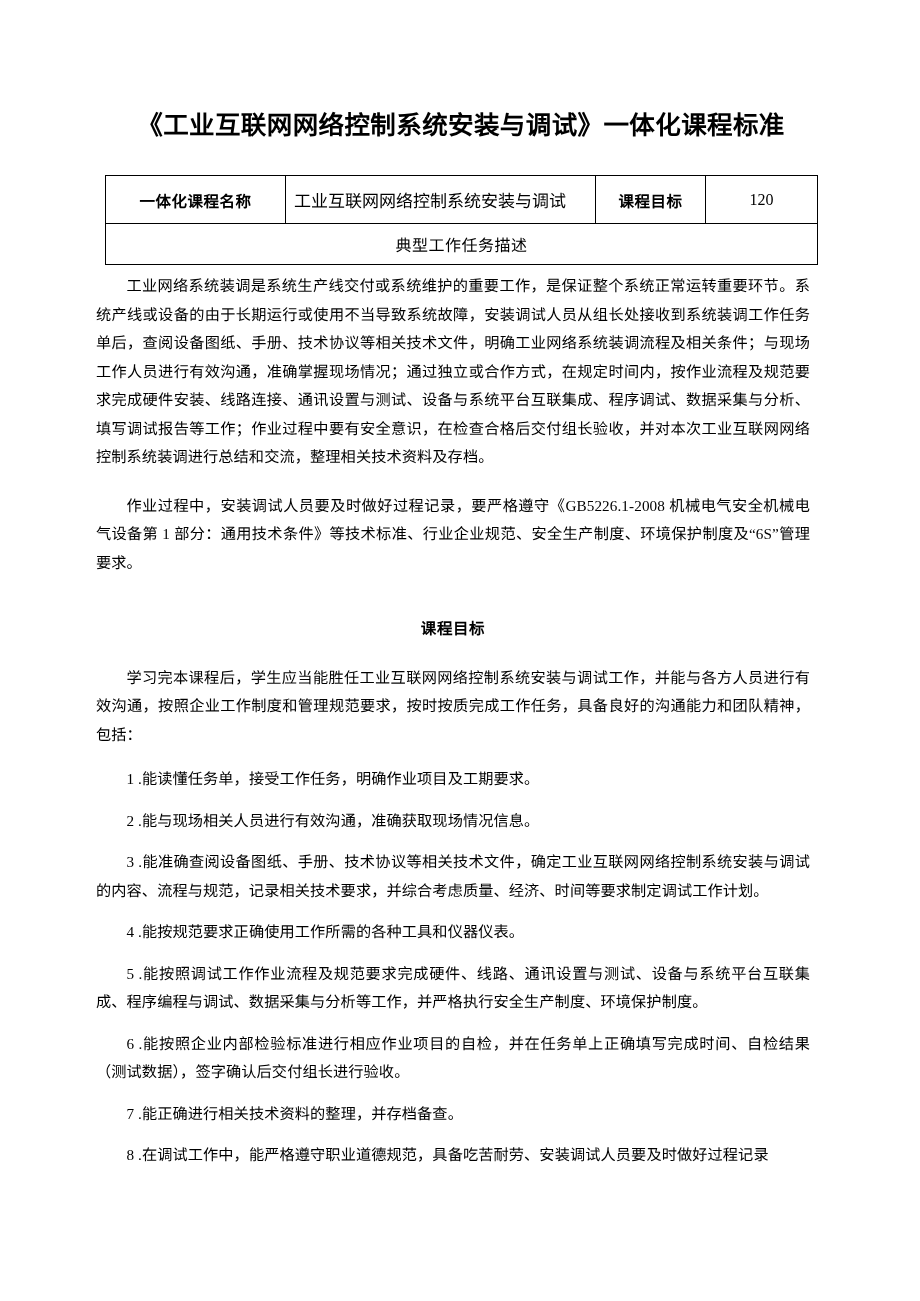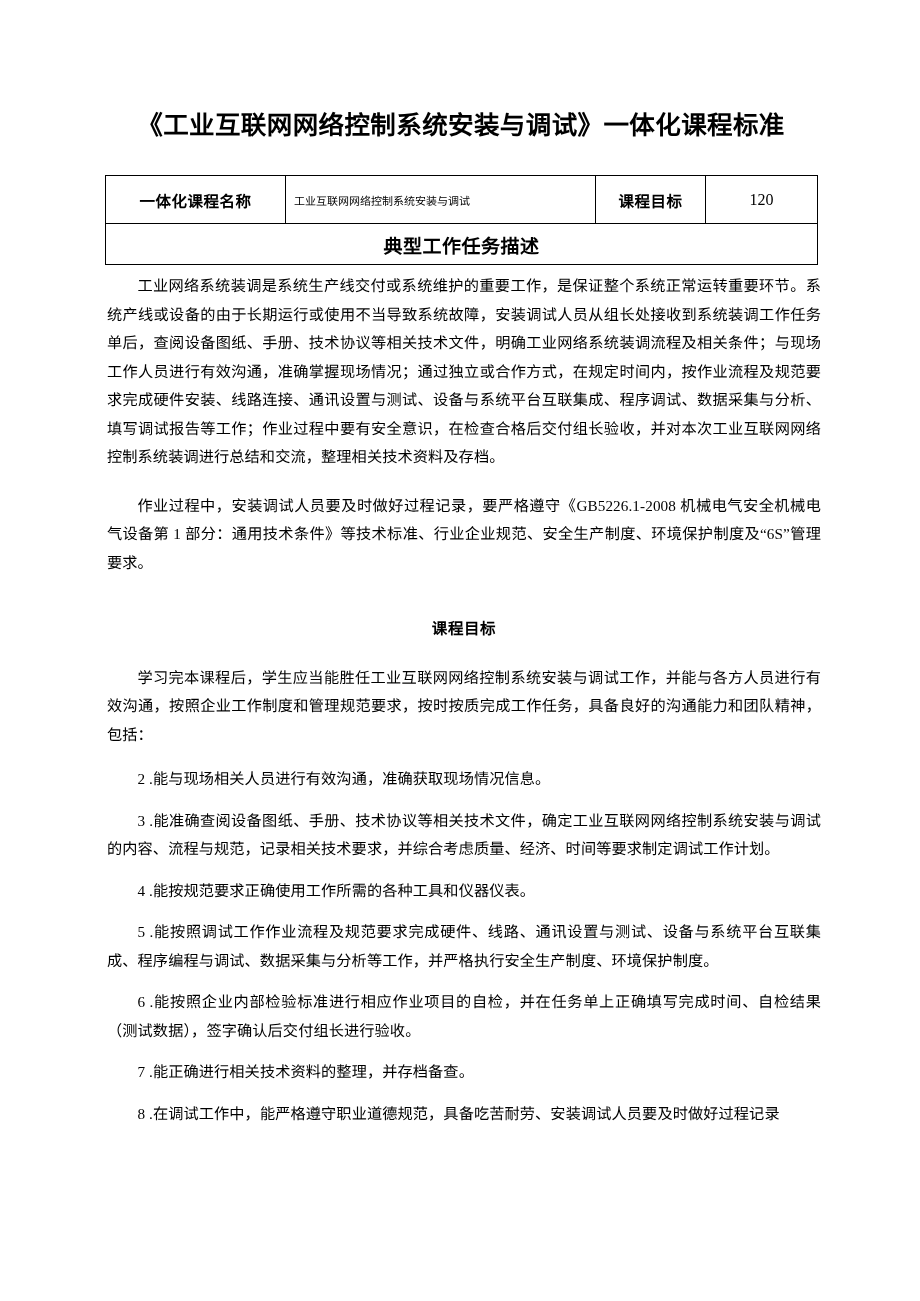--- a/index.html
+++ b/index.html
@@ -63,40 +63,40 @@
     box-sizing: border-box;
   }
   .c-label {
     justify-content: center;
     font-weight: bold;
     font-size: 15.5px;
     letter-spacing: 0.5px;
   }
   .c-value-left {
     justify-content: flex-start;
-    font-size: 11px;
+    font-size: 17px;
     padding-left: 8px;
   }
   .c-value-center {
     justify-content: center;
     font-size: 16px;
   }
   .row-main td { height: 47px; }
   .row-section td { height: 40px; }
   .c-section {
     justify-content: center;
-    font-weight: bold;
-    font-size: 19px;
+    font-weight: normal;
+    font-size: 16px;
     letter-spacing: 0.5px;
   }
 
   
   .body-wrap {
     position: absolute;
-    left: 107px;
+    left: 96px;
     top: 272px;
     width: 714px;
   }
   p.para {
     margin: 0 0 0 0;
     font-size: 15.2px;
     line-height: 28.5px;
     text-align: justify;
     text-justify: inter-ideograph;
     text-indent: 2em;
@@ -172,20 +172,21 @@
 
     <p class="para">工业网络系统装调是系统生产线交付或系统维护的重要工作，是保证整个系统正常运转重要环节。系统产线或设备的由于长期运行或使用不当导致系统故障，安装调试人员从组长处接收到系统装调工作任务单后，查阅设备图纸、手册、技术协议等相关技术文件，明确工业网络系统装调流程及相关条件；与现场工作人员进行有效沟通，准确掌握现场情况；通过独立或合作方式，在规定时间内，按作业流程及规范要求完成硬件安装、线路连接、通讯设置与测试、设备与系统平台互联集成、程序调试、数据采集与分析、填写调试报告等工作；作业过程中要有安全意识，在检查合格后交付组长验收，并对本次工业互联网网络控制系统装调进行总结和交流，整理相关技术资料及存档。</p>
 
     <p class="para gap-before">作业过程中，安装调试人员要及时做好过程记录，要严格遵守《GB5226.1-2008 机械电气安全机械电气设备第 1 部分：通用技术条件》等技术标准、行业企业规范、安全生产制度、环境保护制度及“6S”管理要求。</p>
 
     <h2 class="section-title">课程目标</h2>
 
     <p class="para gap-before">学习完本课程后，学生应当能胜任工业互联网网络控制系统安装与调试工作，并能与各方人员进行有效沟通，按照企业工作制度和管理规范要求，按时按质完成工作任务，具备良好的沟通能力和团队精神，包括：</p>
 
     <ol class="goal-list">
+        <li><span class="li-num">1</span> .<span class="li-text">能读懂任务单，接受工作任务，明确作业项目及工期要求。</span></li>
         <li><span class="li-num">2</span> .<span class="li-text">能与现场相关人员进行有效沟通，准确获取现场情况信息。</span></li>
         <li><span class="li-num">3</span> .<span class="li-text">能准确查阅设备图纸、手册、技术协议等相关技术文件，确定工业互联网网络控制系统安装与调试的内容、流程与规范，记录相关技术要求，并综合考虑质量、经济、时间等要求制定调试工作计划。</span></li>
         <li><span class="li-num">4</span> .<span class="li-text">能按规范要求正确使用工作所需的各种工具和仪器仪表。</span></li>
         <li><span class="li-num">5</span> .<span class="li-text">能按照调试工作作业流程及规范要求完成硬件、线路、通讯设置与测试、设备与系统平台互联集成、程序编程与调试、数据采集与分析等工作，并严格执行安全生产制度、环境保护制度。</span></li>
         <li><span class="li-num">6</span> .<span class="li-text">能按照企业内部检验标准进行相应作业项目的自检，并在任务单上正确填写完成时间、自检结果（测试数据），签字确认后交付组长进行验收。</span></li>
         <li><span class="li-num">7</span> .<span class="li-text">能正确进行相关技术资料的整理，并存档备查。</span></li>
         <li><span class="li-num">8</span> .<span class="li-text">在调试工作中，能严格遵守职业道德规范，具备吃苦耐劳、安装调试人员要及时做好过程记录</span></li>
       </ol>
 
   </div>

